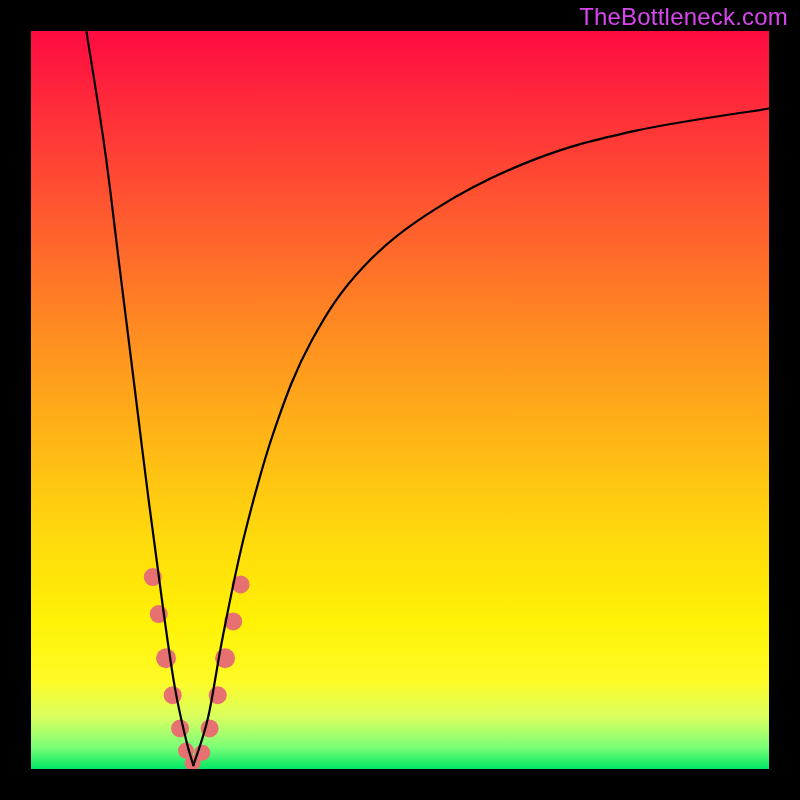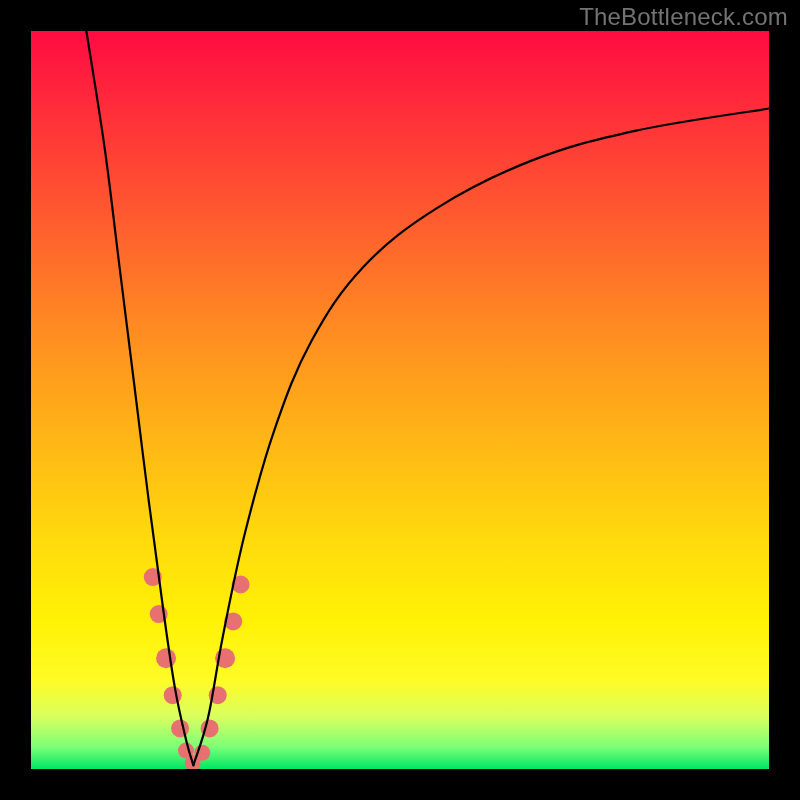--- a/index.html
+++ b/index.html
@@ -38,21 +38,21 @@
       #fffb26 88%,
       #d8ff60 93%,
       #7cff77 97%,
       #00e765 100%
     );
   }
   .watermark {
     position: absolute;
     top: 3px;
     right: 12px;
-    color: #737373;
+    color: #d946ef;
     font-size: 24px;
     font-weight: 400;
     letter-spacing: 0.2px;
     user-select: none;
     text-align: right;
   }
   svg.curves {
     position: absolute;
     left: 0;
     top: 0;

